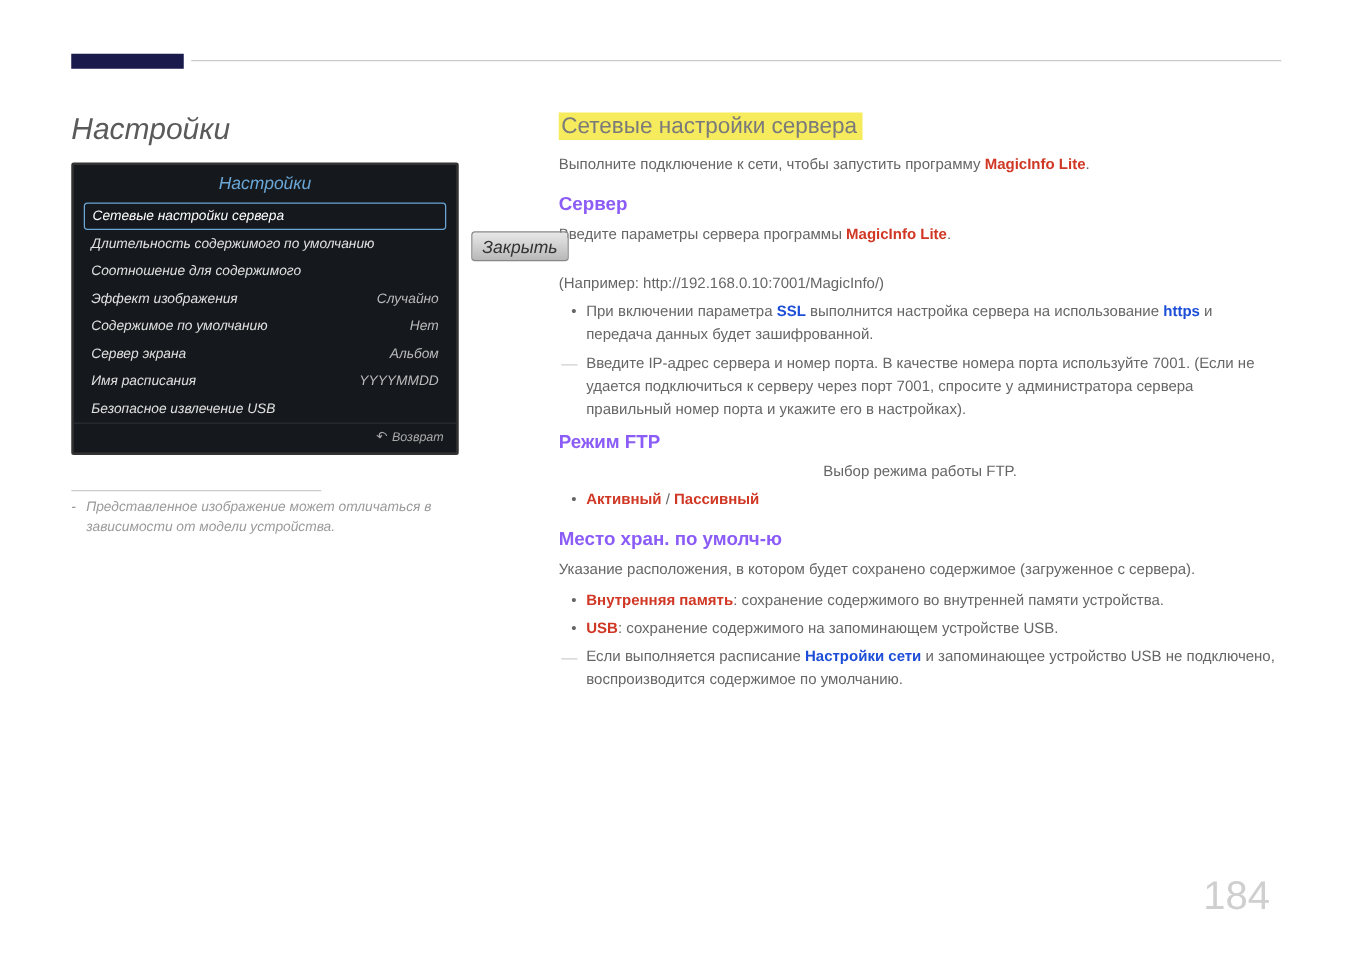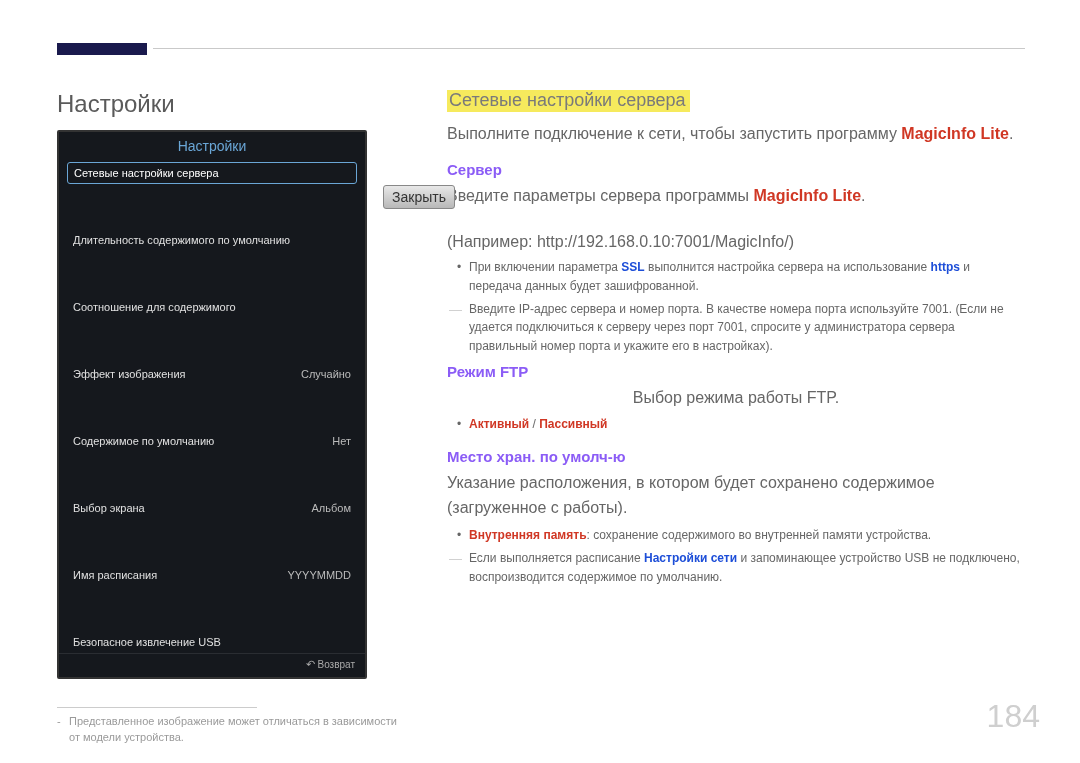--- a/index.html
+++ b/index.html
@@ -28,21 +28,21 @@
     background: #c9c9c9;
   }
   .page {
     position: absolute;
     left: 57px;
     right: 55px;
     top: 90px;
     display: flex;
     gap: 40px;
   }
-  .left-col { width: 350px; }
+  .left-col { width: 350px; font-style: italic; }
   .h1 {
     font-size: 24px;
     color: #5a5a5a;
     font-weight: 400;
     margin-bottom: 12px;
   }
   .osd {
     width: 310px;
     border: 2px solid #333;
     background: #15181d;
@@ -54,21 +54,20 @@
   .osd-title {
     text-align: center;
     color: #6aa6d6;
     font-size: 14px;
     padding: 6px 0 8px 0;
   }
   .osd-row {
     display: flex;
     justify-content: space-between;
     padding: 5px 14px;
-    margin-top: 45px;
   }
   .osd-row.selected {
     margin: 0 8px;
     border: 1px solid #6aa6d6;
     border-radius: 3px;
     padding: 4px 6px;
     color: #fff;
   }
   .osd-row .val { color: #bbb; }
   .close-btn {
@@ -118,21 +117,21 @@
   .h2 {
     font-size: 18px;
     color: #7a7a7a;
     font-weight: 400;
     background: #f6ea5d;
     padding: 0 4px 1px 2px;
     display: inline-block;
     margin-bottom: 10px;
   }
   .desc {
-    font-size: 16px;
+    font-size: 12px;
     color: #666;
     line-height: 1.55;
     margin-bottom: 14px;
   }
   .h3 {
     font-size: 15px;
     color: #8b5cf6;
     font-weight: 700;
     margin: 8px 0 6px 0;
   }
@@ -164,21 +163,21 @@
   .dash-note::before {
     content: "―";
     position: absolute;
     left: 2px;
     top: 0;
     color: #ccc;
     font-size: 13px;
   }
   .pagenum {
     position: absolute;
-    right: 40px;
+    right: 64px;
     bottom: 28px;
     font-size: 32px;
     color: #cfcfcf;
     font-weight: 300;
   }
 </style>
 </head>
 <body>
 
 <div class="topbar"></div>
@@ -204,21 +203,21 @@
             </div>
             <div class="osd-row">
               <span>Эффект изображения</span>
               <span class="val">Случайно</span>
             </div>
             <div class="osd-row">
               <span>Содержимое по умолчанию</span>
               <span class="val">Нет</span>
             </div>
             <div class="osd-row">
-              <span>Выбор экрана</span>
+              <span>Сервер экрана</span>
               <span class="val">Альбом</span>
             </div>
             <div class="osd-row">
               <span>Имя расписания</span>
               <span class="val">YYYYMMDD</span>
             </div>
             <div class="osd-row">
               <span>Безопасное извлечение USB</span>
             </div>
           </div>
@@ -255,24 +254,27 @@
 
     <div class="h3">Режим FTP</div>
     <div class="desc" style="margin-bottom:4px;text-align:center;">Выбор режима работы FTP.</div>
     <ul class="b">
       <li>
         <span class="em-red">Активный</span><span> / </span><span class="em-red">Пассивный</span>
       </li>
     </ul>
 
     <div class="h3" style="margin-top:14px;">Место хран. по умолч-ю</div>
-    <div class="desc" style="margin-bottom:6px;">Указание расположения, в котором будет сохранено содержимое (загруженное с работы).</div>
+    <div class="desc" style="margin-bottom:6px;">Указание расположения, в котором будет сохранено содержимое (загруженное с сервера).</div>
     <ul class="b">
       <li>
         <span class="em-red">Внутренняя память</span><span>: сохранение содержимого во внутренней памяти устройства.</span>
+      </li>
+      <li>
+        <span class="em-red">USB</span><span>: сохранение содержимого на запоминающем устройстве USB.</span>
       </li>
     </ul>
     <div class="dash-note">
       <span>Если выполняется расписание </span><span class="strong">Настройки сети</span><span> и запоминающее устройство USB не подключено, воспроизводится содержимое по умолчанию.</span>
     </div>
   </div>
 
 </div>
 
 <div class="pagenum">184</div>

